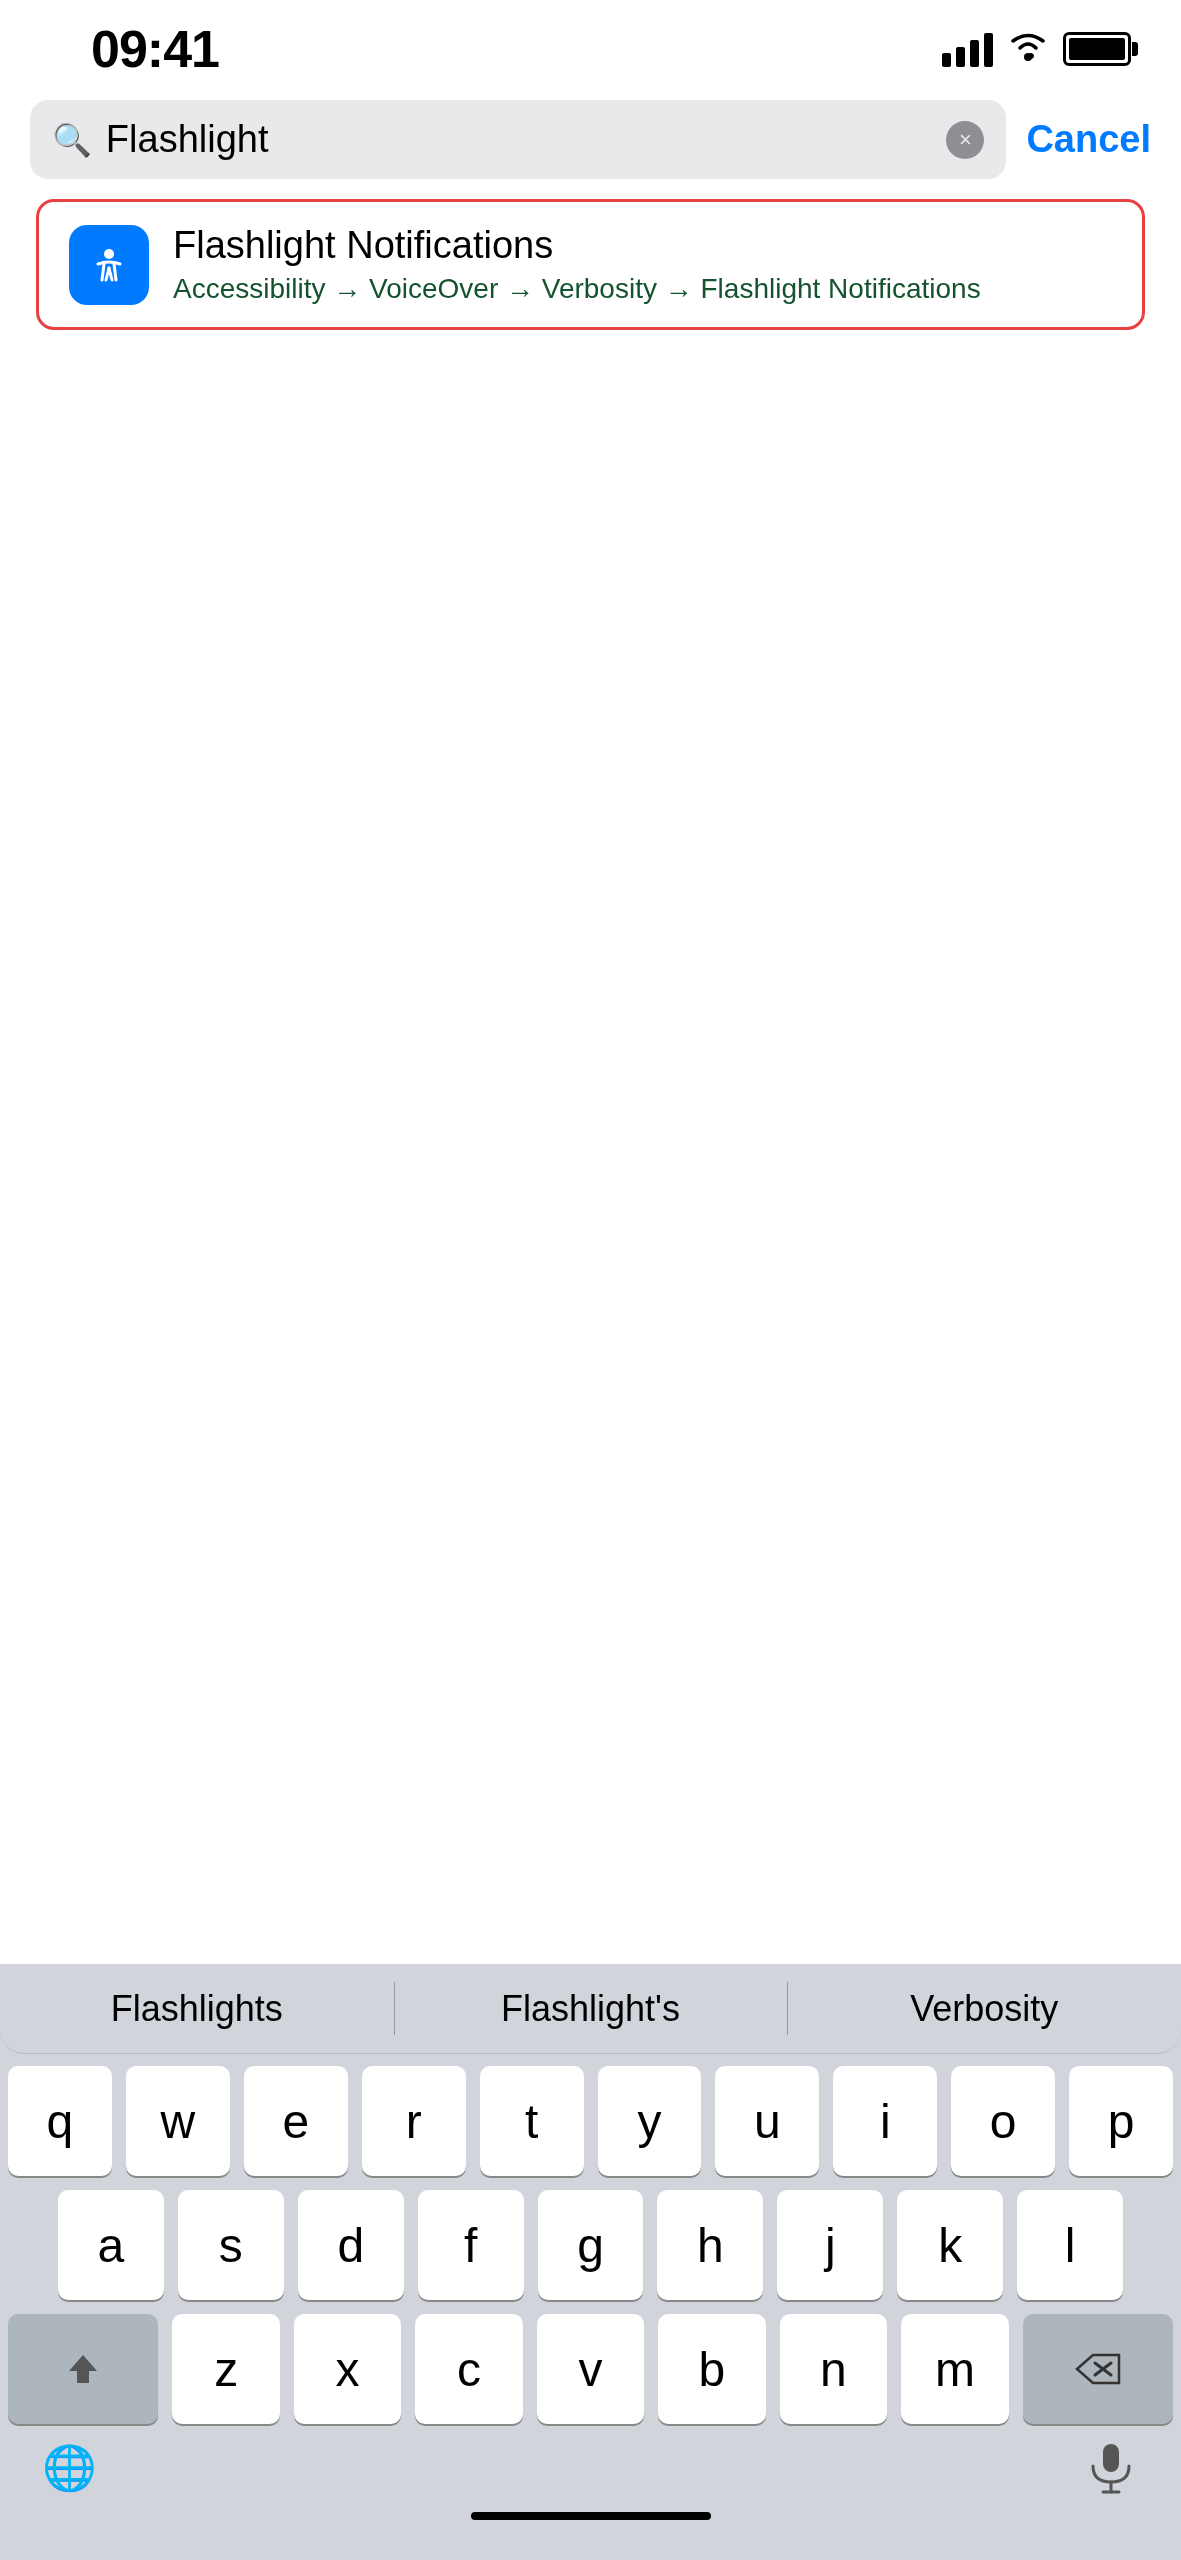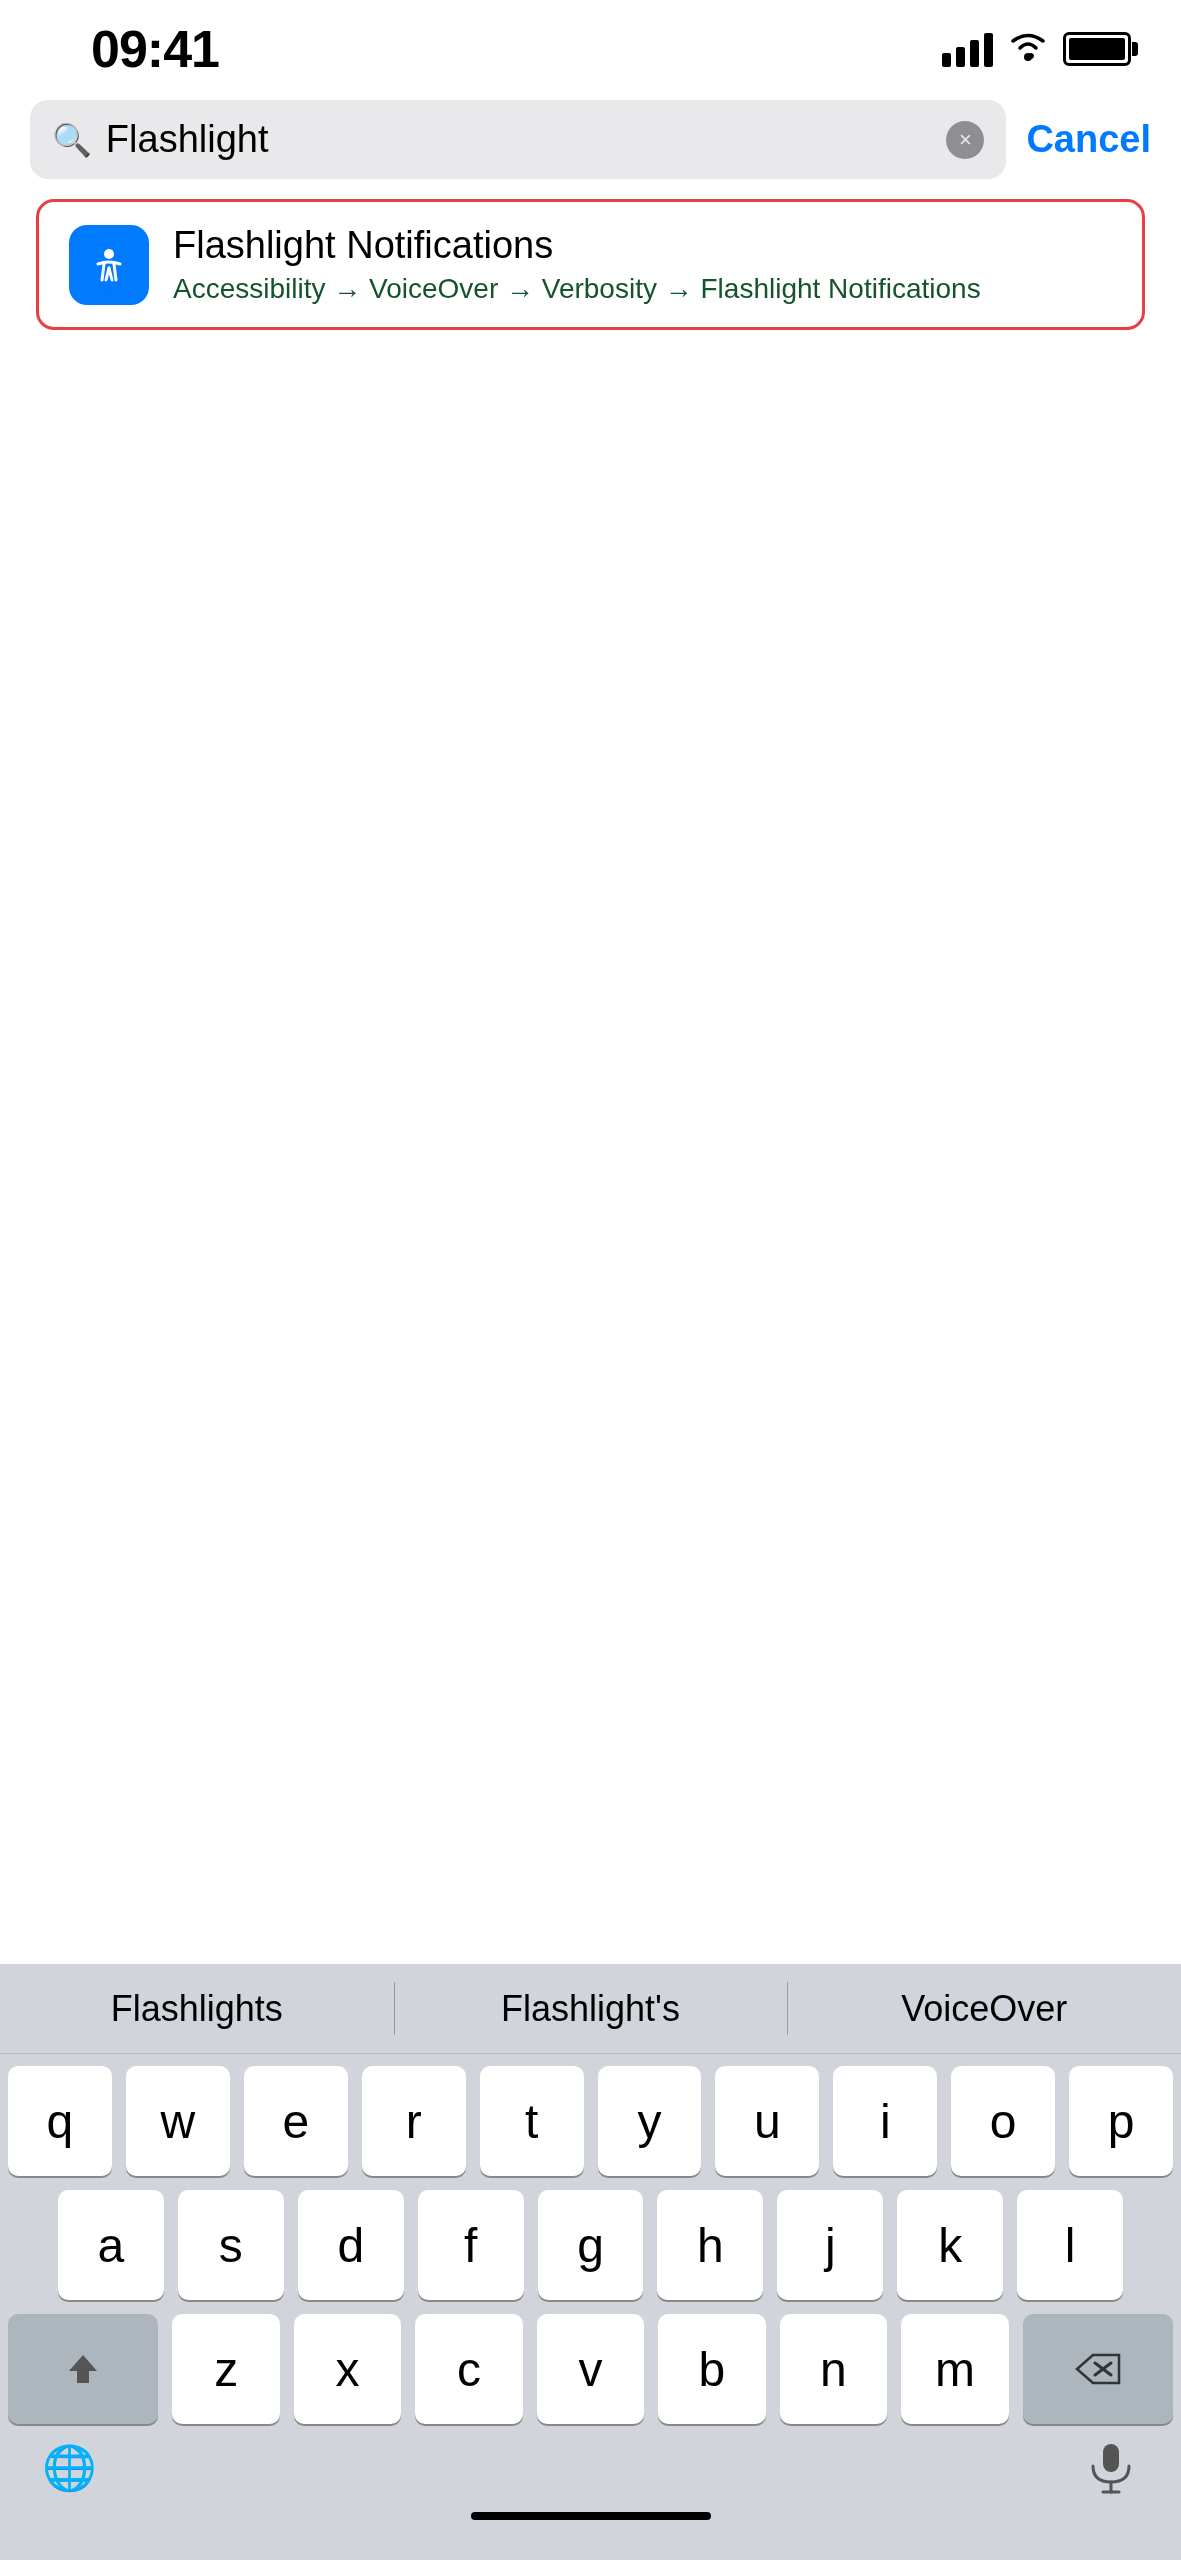--- a/index.html
+++ b/index.html
@@ -177,20 +177,21 @@
       padding-bottom: 30px;
     }
 
     
     .autocorrect-bar {
       display: flex;
       align-items: center;
       background: #d1d5db;
       height: 90px;
       border-bottom: 1px solid #bbb;
+      border-radius: 24px;
     }
     .autocorrect-item {
       flex: 1;
       display: flex;
       align-items: center;
       justify-content: center;
       font-size: 36px;
       color: #000;
       height: 100%;
       position: relative;
@@ -385,21 +386,21 @@
       <span class="result-path">Accessibility → VoiceOver → Verbosity → Flashlight Notifications</span>
     </div>
   </div>
 </div>
 
 <div class="keyboard-container">
 
   <div class="autocorrect-bar">
     <div class="autocorrect-item">Flashlights</div>
     <div class="autocorrect-item">Flashlight's</div>
-    <div class="autocorrect-item">VoiceOver</div>
+    <div class="autocorrect-item">Verbosity</div>
   </div>
 
   <div class="keyboard-rows">
 
     <div class="key-row">
       <div class="key">q</div>
       <div class="key">w</div>
       <div class="key">e</div>
       <div class="key">r</div>
       <div class="key">t</div>

